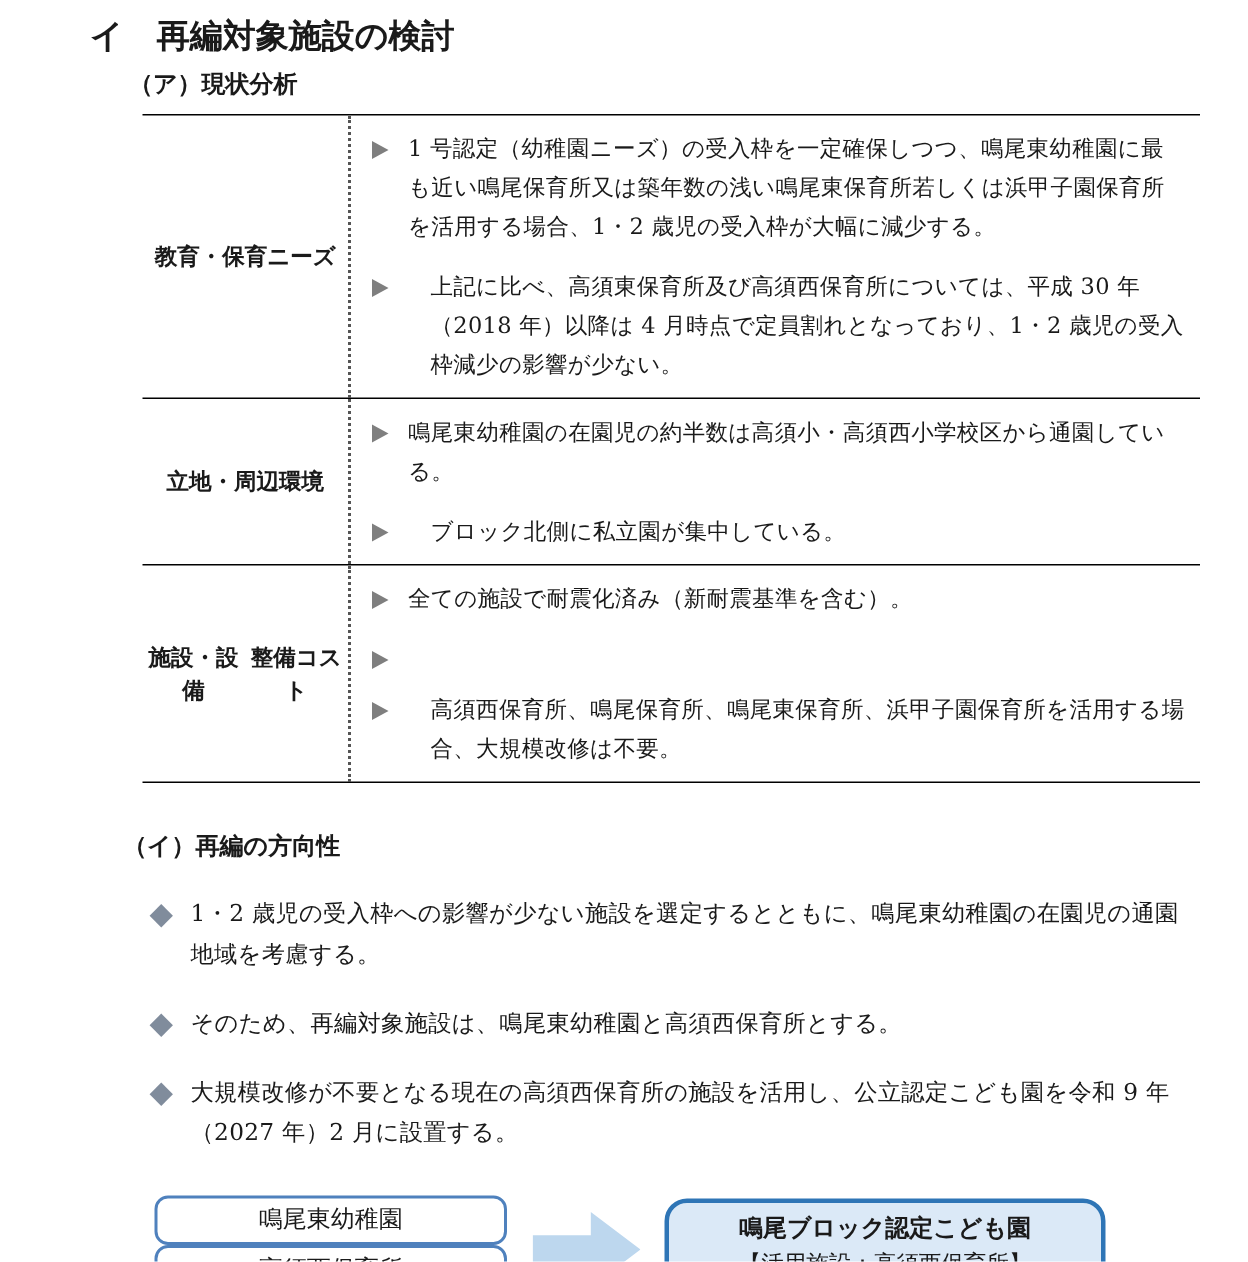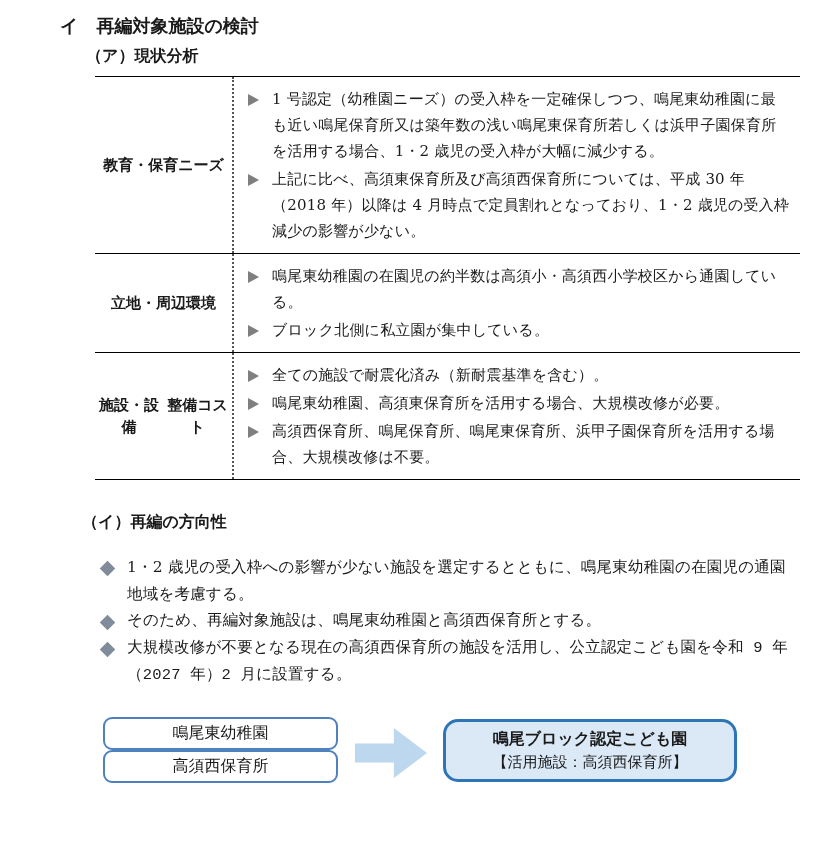--- a/index.html
+++ b/index.html
@@ -8,22 +8,22 @@
     width:832px;height:841px;
     overflow:hidden;
     box-sizing:border-box;
     padding:14px 0 0 0;
     color:var(--text,#1a1a1a);
     font-family:"DejaVu Serif","Liberation Serif",serif;
   }
   
   .h1{
     margin:0 0 6px 60px;
-    font-family:Liberation Sans, sans-serif;
-    font-weight:bold;font-size:18px;line-height:24px;
+    font-family:Liberation Mono, monospace;
+    font-weight:bold;font-size:22px;line-height:24px;
   }
   .h2{
     margin:4px 0 8px 86px;
     font-family:"DejaVu Sans","Liberation Sans",sans-serif;
     font-weight:bold;font-size:16px;line-height:24px;
   }
   .h2b{
     margin:30px 0 8px 82px;
     font-family:"DejaVu Sans","Liberation Sans",sans-serif;
     font-weight:bold;font-size:16px;line-height:24px;
@@ -43,33 +43,33 @@
     font-family:"DejaVu Sans","Liberation Sans",sans-serif;
     font-weight:bold;font-size:15px;line-height:22px;
     text-align:center;
   }
   .t-content{
     flex:1;
     border-left:2px dotted var(--divider_dotted,#666);
     padding:9px 10px 9px 12px;
   }
   .b-item{display:flex;align-items:flex-start;}
-  .b-item + .b-item{margin-top:2px;}
+  .b-item + .b-item{margin-top:14px;gap:15px;}
   .tri{
     flex:0 0 0;width:0;height:0;
     border-left:11px solid var(--triangle_bullet,#7f7f7f);
     border-top:6px solid transparent;
     border-bottom:6px solid transparent;
     margin:8px 13px 0 2px;
   }
   .b-text{font-size:15px;line-height:26px;letter-spacing:0.2px;}
   
   .dir{margin:6px 0 0 100px;width:688px;}
   .d-item{display:flex;align-items:flex-start;margin-top:20px;}
-  .d-item + .d-item{margin-top:0;font-family:Liberation Mono, monospace;}
+  .d-item + .d-item{margin-top:19px;}
   .dia{
     flex:0 0 auto;width:11px;height:11px;
     background:var(--diamond_bullet,#808C9C);
     transform:rotate(45deg);
     margin:9px 14px 0 2px;
   }
   .d-text{font-size:15.5px;line-height:27px;letter-spacing:0.2px;}
   
   .diagram{
     margin:28px 0 0 103px;
@@ -153,21 +153,20 @@
           <div class="lbl-line">施設・設備</div>
           <div class="lbl-line">整備コスト</div>
         </div>
         <div class="t-content">
           <div class="b-item">
             <div class="tri"></div>
             <div class="b-text">全ての施設で耐震化済み（新耐震基準を含む）。</div>
           </div>
           <div class="b-item">
             <div class="tri"></div>
-            <div class="b-text">鳴尾東幼稚園、高須東保育所を活用する場合、大規模改修が必要。</div>
           </div>
           <div class="b-item">
             <div class="tri"></div>
             <div class="b-text">高須西保育所、鳴尾保育所、鳴尾東保育所、浜甲子園保育所を活用する場合、大規模改修は不要。</div>
           </div>
         </div>
       </div>
     </div>
 
   <div class="h2b">（イ）再編の方向性</div>

